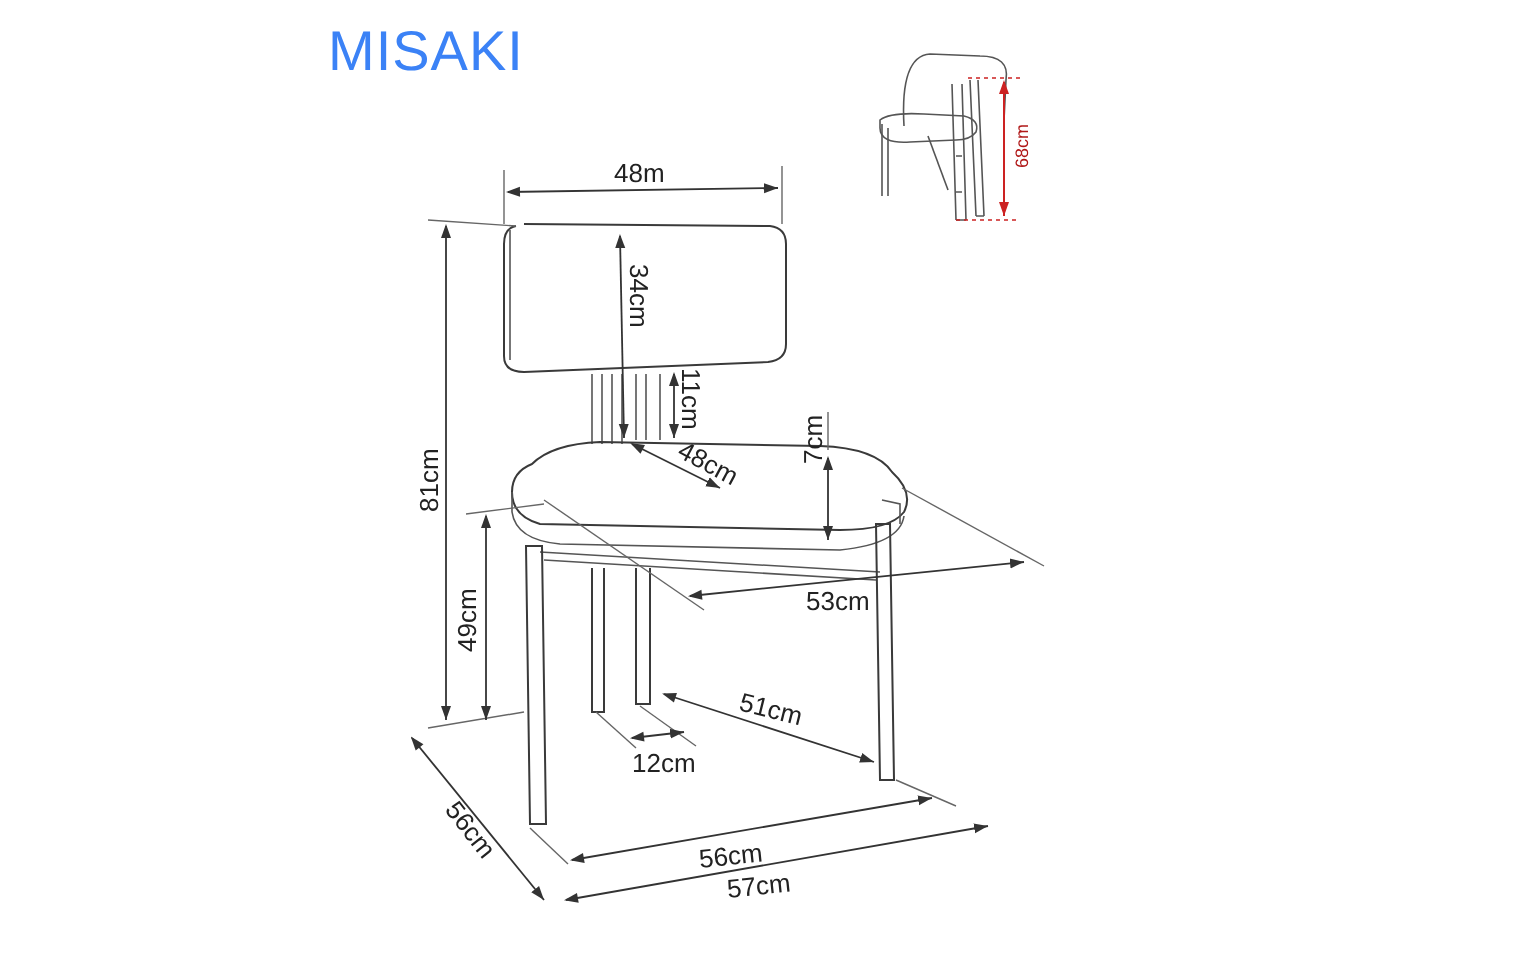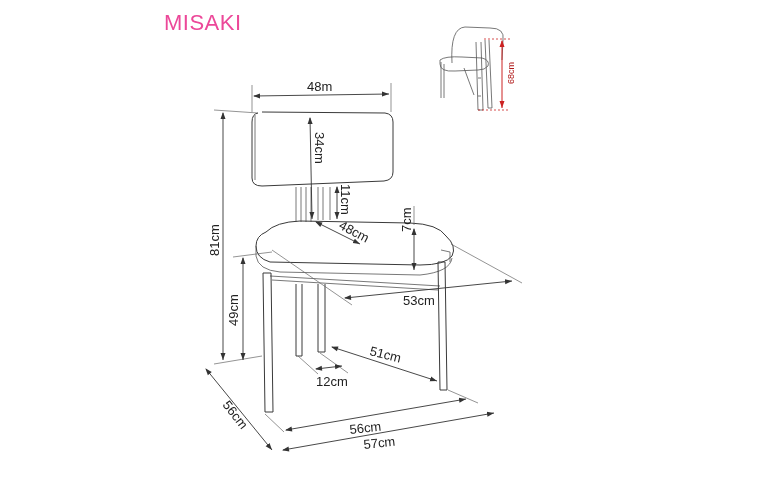--- a/index.html
+++ b/index.html
@@ -1,17 +1,17 @@
 <!DOCTYPE html>
 <html><head>
 <meta charset="utf-8">
 <style>
   html, body { margin: 0; padding: 0; background: #ffffff; }
   body { width: 758px; height: 489px; position: relative; overflow: hidden; font-family: "Liberation Sans", sans-serif; }
-  #title { position: absolute; left: 164px; top: 10px; font-size: 22px; color: #ec4899; letter-spacing: 0.5px; }
+  #title { position: absolute; left: 164px; top: 10px; font-size: 28px; color: #3b82f6; letter-spacing: 0.5px; }
   svg { position: absolute; left: 0; top: 0; }
   .lbl { font-family: "Liberation Sans", sans-serif; font-size: 13px; fill: #222; }
   .lbl-red { font-family: "Liberation Sans", sans-serif; font-size: 9px; fill: #b01818; }
   .outline { fill: none; stroke: #3a3a3a; stroke-width: 1; }
   .outline-thin { fill: none; stroke: #555; stroke-width: 0.8; }
   .dim { stroke: #333; stroke-width: 0.9; fill: none; }
   .ext { stroke: #666; stroke-width: 0.7; fill: none; }
   .red { stroke: #c22; stroke-width: 1; fill: none; }
   .redd { stroke: #c22; stroke-width: 0.8; fill: none; stroke-dasharray: 2 2; }
 </style>

